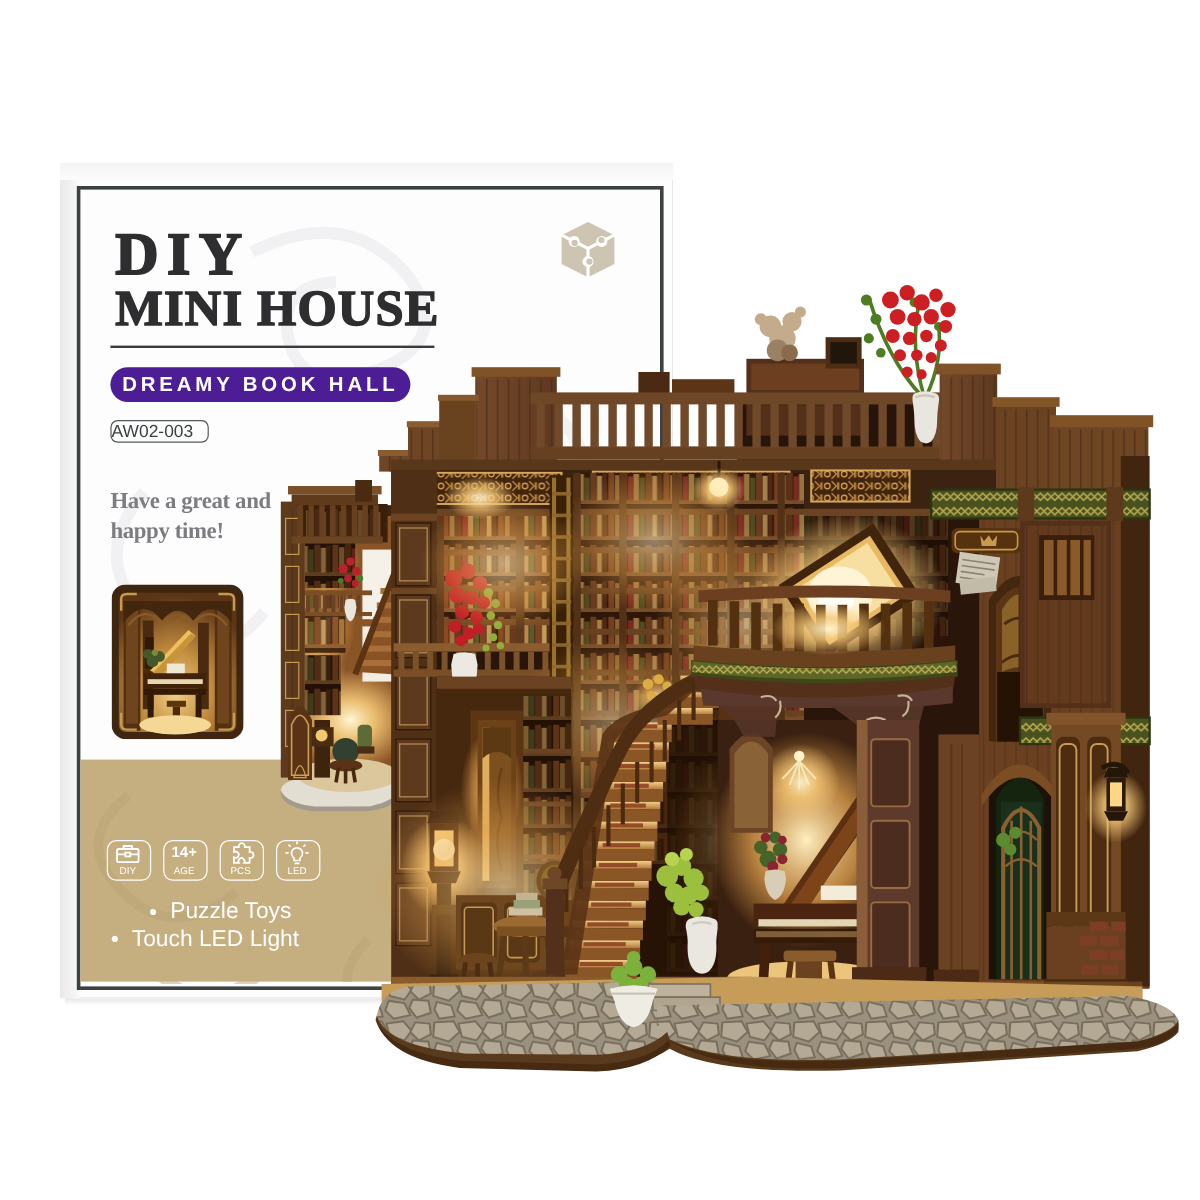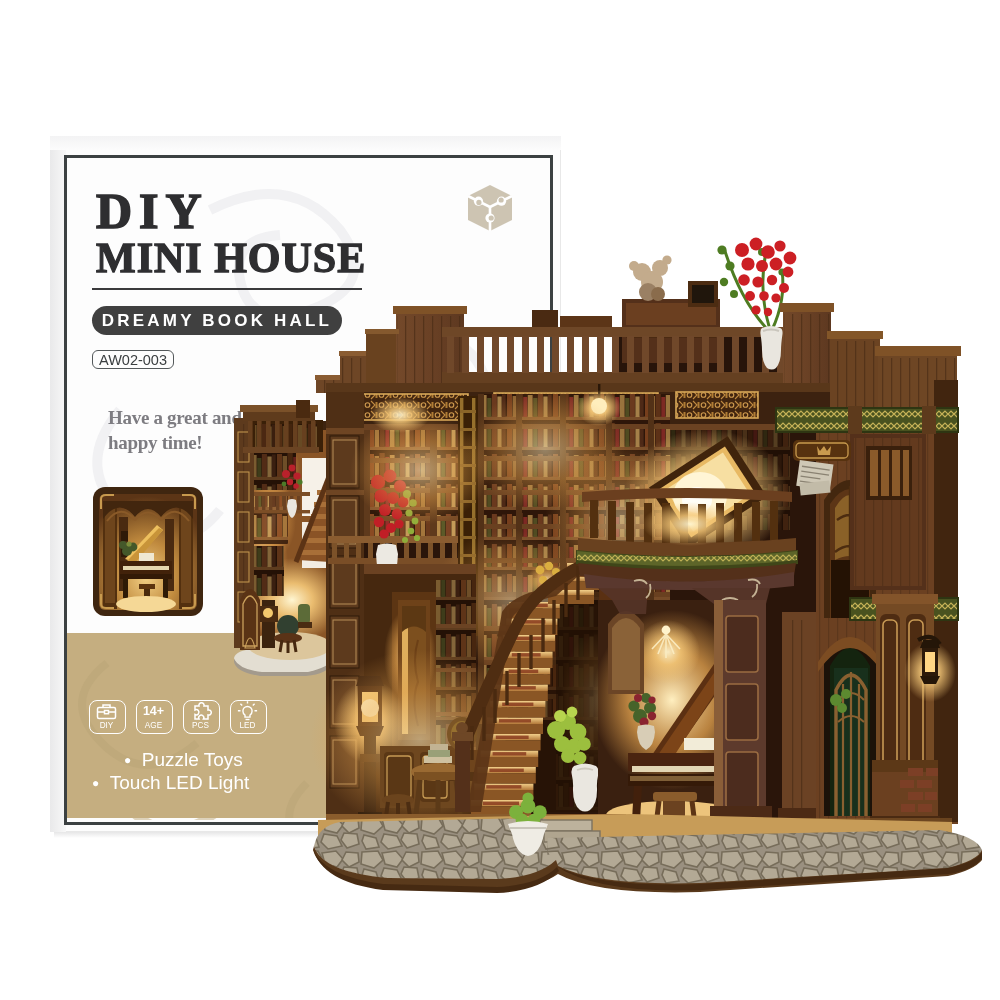--- a/index.html
+++ b/index.html
@@ -42,43 +42,43 @@
     <path d="M240 150 q-40 40 10 70"></path>
   </g>
 </svg>
 
 <div class="abs" style="left:96px;top:186px;font-family:'Liberation Serif',serif;font-weight:bold;font-size:50px;line-height:1;letter-spacing:7px;color:#2e2e30;-webkit-text-stroke:1.6px #2e2e30;">DIY</div>
 
 <div class="abs" style="left:96px;top:237px;font-family:'Liberation Serif',serif;font-weight:bold;font-size:42px;line-height:1;letter-spacing:1px;color:#2e2e30;text-align:center;-webkit-text-stroke:1.3px #2e2e30;">MINI HOUSE</div>
 
 <div class="abs" style="left:92px;top:288px;width:270px;height:2px;background:#3a3a3c;"></div>
 
-<div class="abs" style="left:92px;top:306px;width:250px;height:29px;background:#404040;border-radius:15px;color:#ffffff;font-size:17px;font-weight:bold;letter-spacing:3.2px;text-align:center;line-height:30px;">DREAMY BOOK HALL</div>
-
-<div class="abs" style="left:92px;top:350px;width:80px;height:17px;border:1.5px solid #53585a;border-radius:6px;color:#3b3f41;font-size:14.5px;text-align:center;line-height:18px;">AW02-003</div>
+<div class="abs" style="left:92px;top:306px;width:250px;height:29px;background:#4c1d95;border-radius:15px;color:#ffffff;font-size:17px;font-weight:bold;letter-spacing:3.2px;text-align:center;line-height:30px;">DREAMY BOOK HALL</div>
+
+<div class="abs" style="left:92px;top:350px;width:80px;height:17px;border:1.5px solid #53585a;border-radius:6px;color:#3b3f41;font-size:14.5px;text-align:left;line-height:18px;">AW02-003</div>
 
 <svg class="abs" style="left:466px;top:183px;" width="48" height="50" viewBox="0 0 48 50">
   <path d="M24 2 L46 13 L46 37 L24 48 L2 37 L2 13 Z" fill="#cdc4b2"></path>
   <g stroke="#ffffff" stroke-width="2.6" fill="none">
     <path d="M2 13 L24 24 L46 13"></path>
     <path d="M24 24 L24 48"></path>
   </g>
   <g fill="#ffffff">
     <circle cx="12.5" cy="18.2" r="4.6"></circle>
     <circle cx="35.5" cy="18.2" r="4.6"></circle>
     <circle cx="24" cy="35" r="4.6"></circle>
   </g>
   <g fill="#cdc4b2">
     <circle cx="12.9" cy="19.4" r="2.6"></circle>
     <circle cx="35.1" cy="17" r="2.6"></circle>
     <circle cx="25.2" cy="35" r="2.6"></circle>
   </g>
 </svg>
 
-<div class="abs" style="left:92px;top:406px;font-family:'Liberation Serif',serif;font-weight:bold;font-size:19px;line-height:1.3;letter-spacing:-0.3px;color:#7d7c81;margin-left:16px;">Have a great and<br>happy time!</div>
+<div class="abs" style="left:92px;top:406px;font-family:'Liberation Serif',serif;font-weight:bold;font-size:19px;line-height:1.3;letter-spacing:-0.3px;color:#7d7c81;">Have a great and<br>happy time!</div>
 
 <svg class="abs" style="left:93px;top:487px;" width="110" height="129" viewBox="0 0 110 129">
   <defs>
     <radialGradient id="inglow" cx="48%" cy="72%" r="70%">
       <stop offset="0%" stop-color="#f2cf84"></stop>
         <stop offset="45%" stop-color="#c08a3e"></stop>
         <stop offset="100%" stop-color="#5c3516"></stop>
     </radialGradient>
   </defs>
   <rect x="0" y="0" width="110" height="129" rx="12" fill="#3f2610"></rect>

